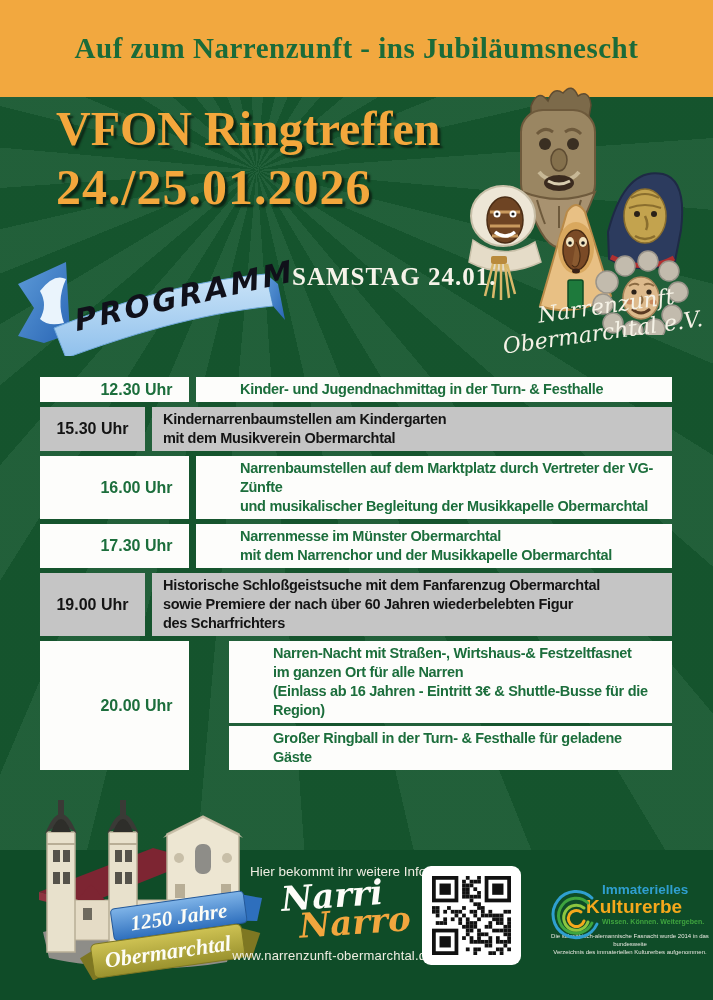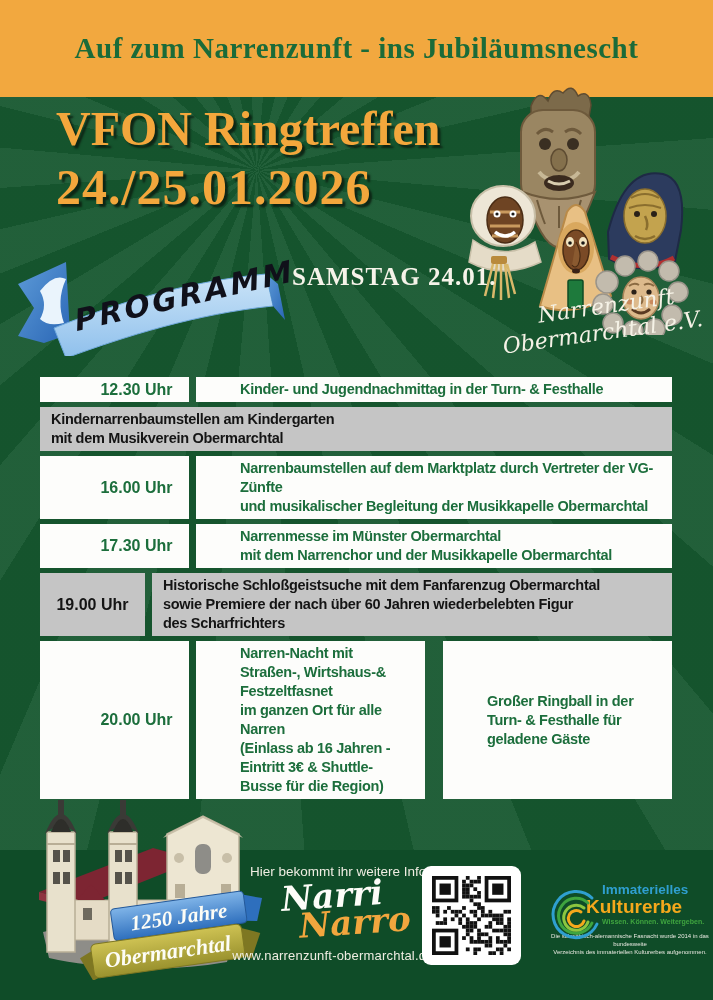--- a/index.html
+++ b/index.html
@@ -34,21 +34,21 @@
   .signature .s2{display:block;text-align:center;}
   
   .schedule{position:absolute;left:40px;top:377px;width:632px;display:flex;flex-direction:column;gap:5px;}
   .srow{display:flex;gap:7px;}
   .time{width:105px;min-width:105px;display:flex;align-items:center;justify-content:center;
     font-weight:bold;font-size:16px;}
   .desc{flex:1;padding:3px 11px;display:flex;flex-direction:column;justify-content:center;
     font-weight:bold;font-size:14.5px;line-height:19px;letter-spacing:-0.3px;white-space:pre-line;}
   .light .time,.light .desc,.desc.light{background:#FDFDFB;color:#1C6E3C;padding-left:44px;}
   .gray .time,.gray .desc{background:#C5C5C5;color:#141414;}
-  .late-col{flex:1;display:flex;flex-direction:row;gap:18px;}
+  .late-col{flex:1;display:flex;flex-direction:column;gap:3px;margin-left:33px;}
   
   .footer-band{position:absolute;left:0;top:850px;width:713px;height:150px;background:#0F4C28;}
   .church{position:absolute;left:25px;top:792px;}
   .anniv{position:absolute;left:80px;top:888px;}
   .anniv text{font-family:"Liberation Serif",serif;font-style:italic;font-weight:bold;fill:#FDFDF6;}
   .info-heading{position:absolute;left:249px;top:864px;width:185px;text-align:center;
     color:#EFEDE2;font-size:13.5px;}
   .narri-logo{position:absolute;left:270px;top:880px;transform:rotate(-4deg);
     font-family:"DejaVu Serif",serif;font-style:italic;font-weight:bold;line-height:30px;}
   .narri-logo .n1{display:block;font-size:34px;color:#FDFDF8;margin-left:12px;}
@@ -184,20 +184,21 @@
     <span class="s1">Narrenzunft</span>
     <span class="s2">Obermarchtal e.V.</span>
   </div>
 
   <div class="schedule">
     <div class="srow light">
       <div class="time">12.30 Uhr</div>
       <div class="desc">Kinder- und Jugendnachmittag in der Turn- &amp; Festhalle</div>
     </div>
     <div class="srow gray">
+      <div class="time">15.30 Uhr</div>
       <div class="desc">Kindernarrenbaumstellen am Kindergarten
 mit dem Musikverein Obermarchtal</div>
     </div>
     <div class="srow light">
       <div class="time">16.00 Uhr</div>
       <div class="desc">Narrenbaumstellen auf dem Marktplatz durch Vertreter der VG-Zünfte
 und musikalischer Begleitung der Musikkapelle Obermarchtal</div>
     </div>
     <div class="srow light">
       <div class="time">17.30 Uhr</div>

